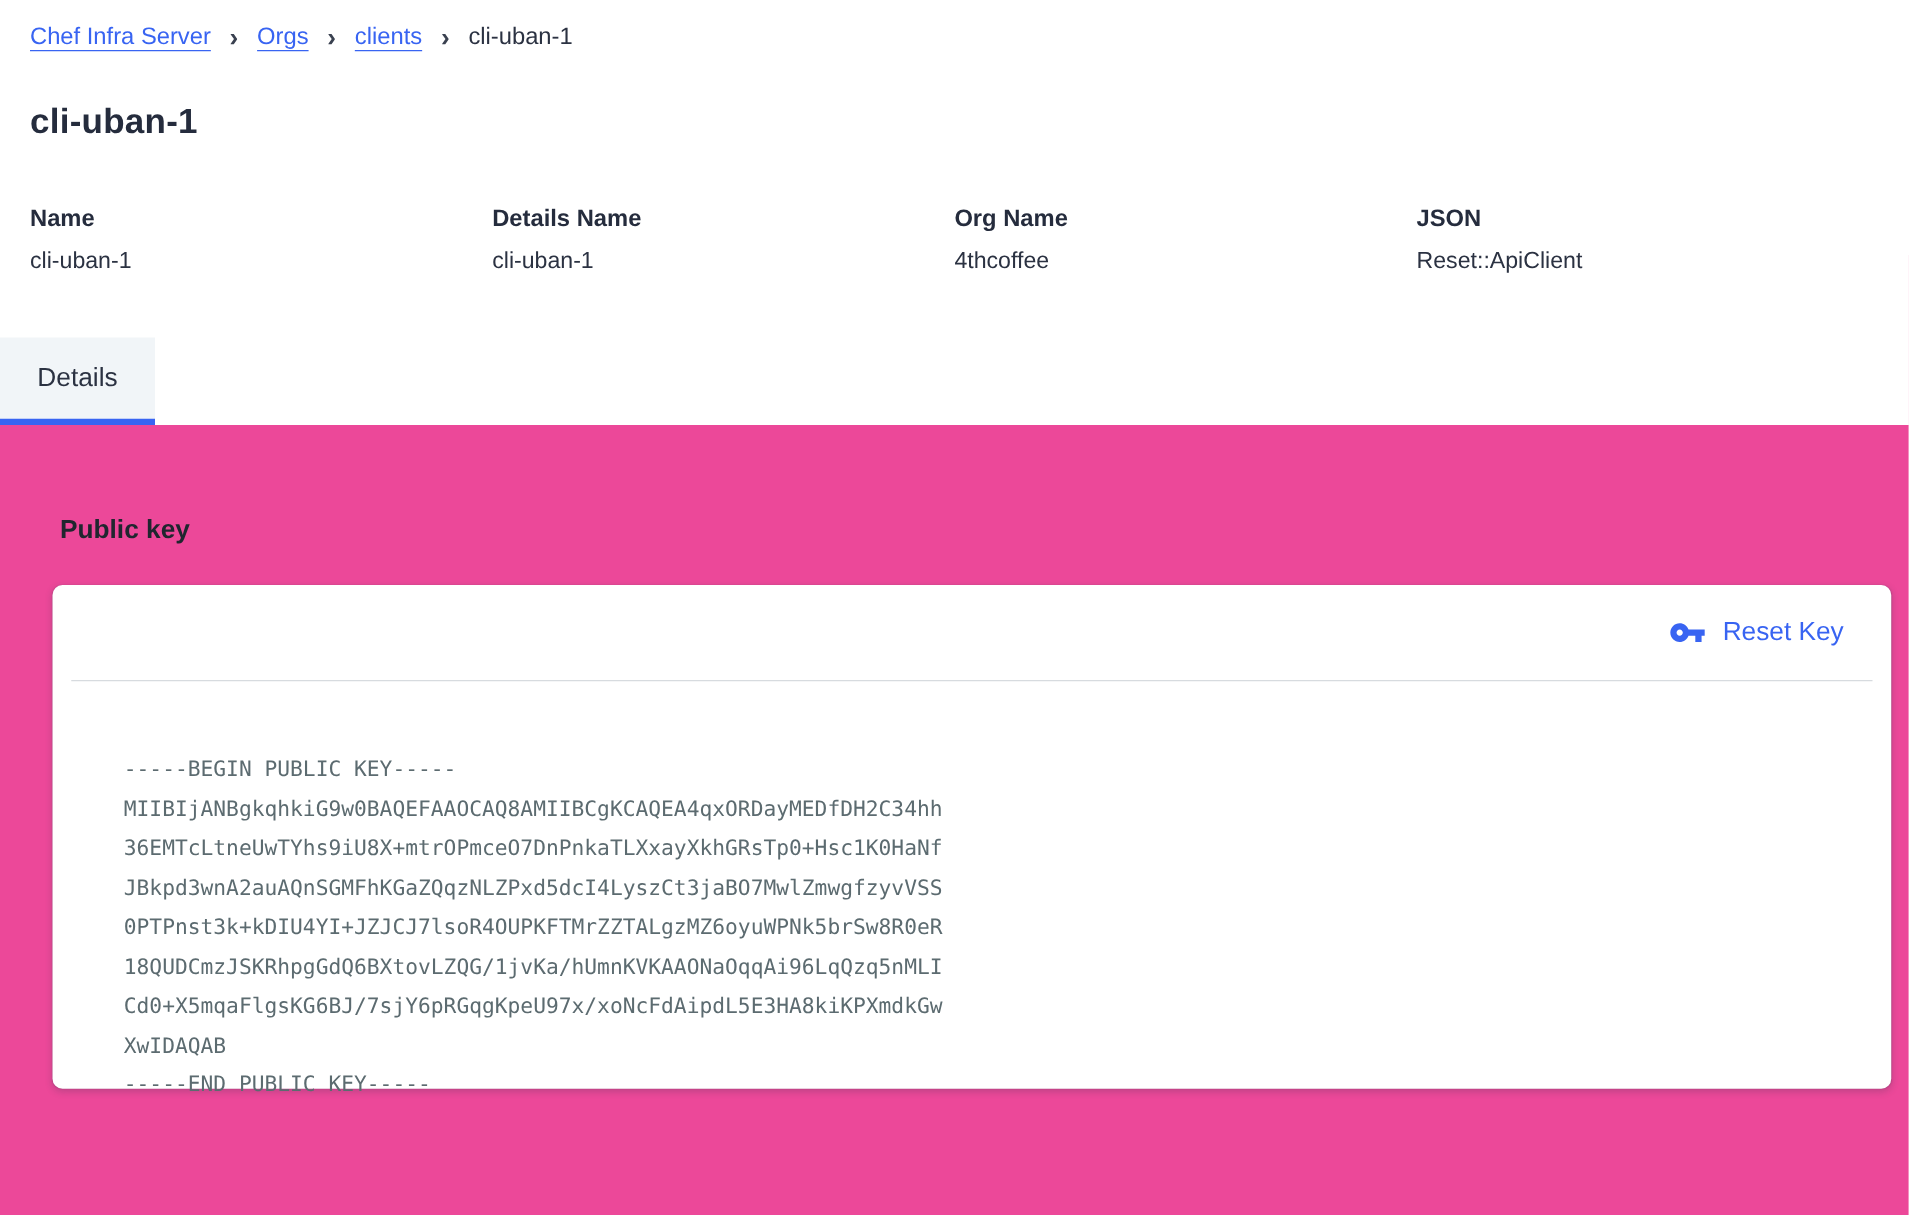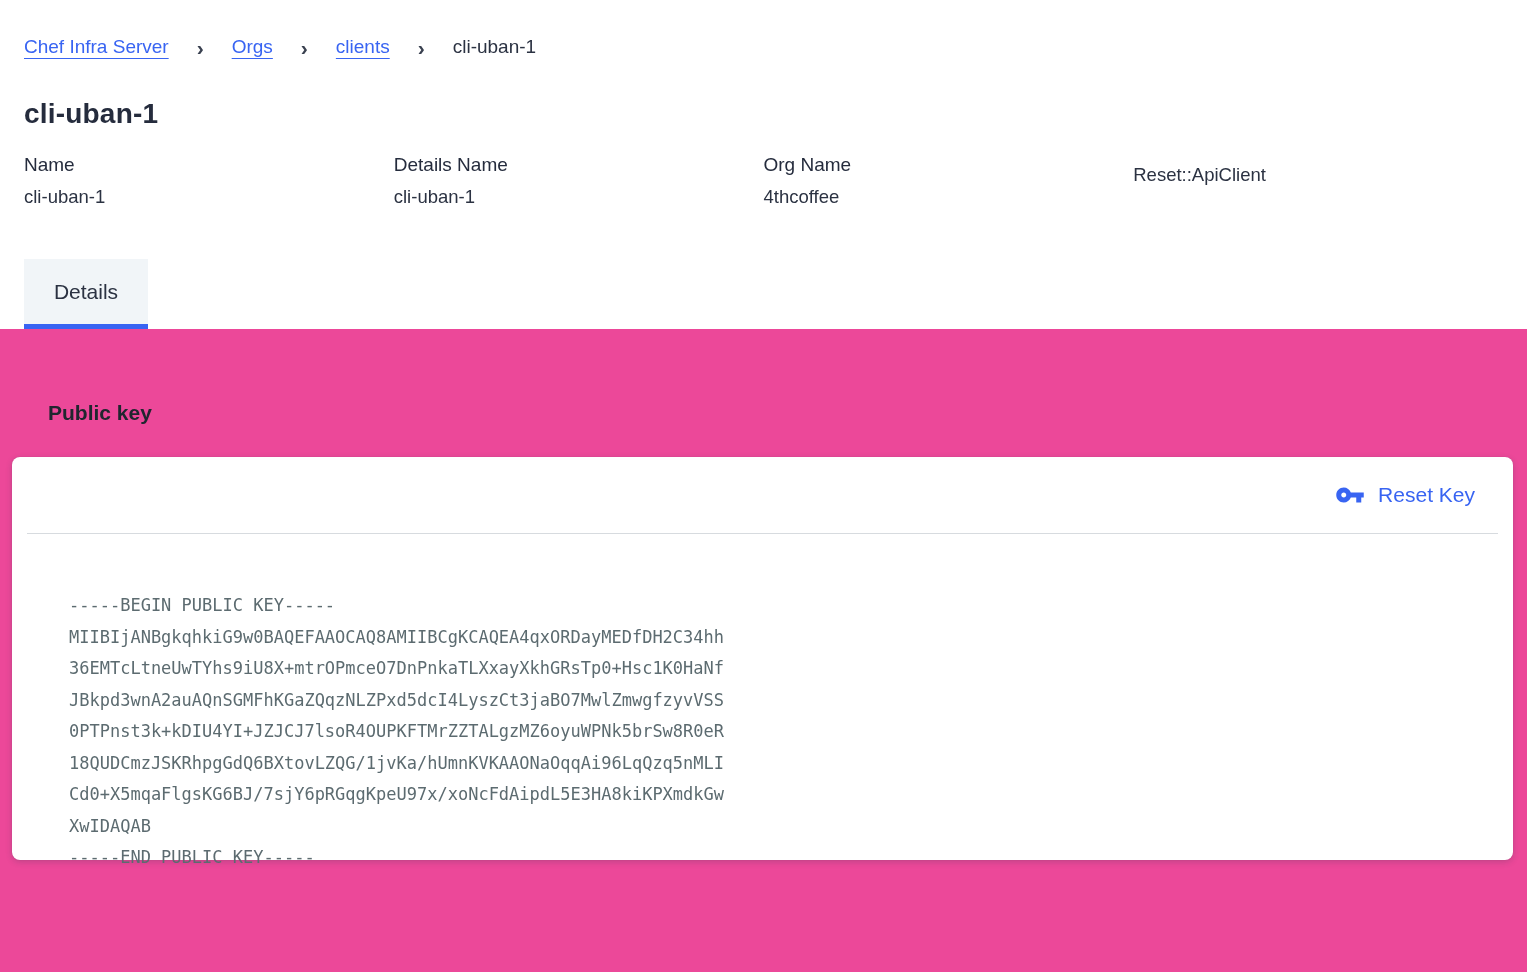--- a/index.html
+++ b/index.html
@@ -7,23 +7,23 @@
     margin: 0; padding: 0;
     background: #ffffff;
     font-family: "Liberation Sans", sans-serif;
     color: #252c3d;
   }
   body { width: 1527px; height: 972px; overflow: hidden; }
 
   
   .breadcrumb {
     display: flex; align-items: center;
-    padding: 34px 24px 0 24px;
+    padding: 17px 24px 0 24px;
     font-size: 19px; line-height: 25px;
-    gap: 28px;
+    gap: 15px;
   }
   .breadcrumb a {
     color: #3864f2; text-decoration: underline;
     text-underline-offset: 5px; cursor: pointer;
   }
   .crumb-sep {
     color: #3a4150; font-size: 21px; font-weight: 600;
     line-height: 1; user-select: none; padding-top: 1px;
   }
   .crumb-current { color: #2b3242; }
@@ -33,25 +33,25 @@
     margin: 40px 24px 0 24px;
     font-size: 28px; line-height: 30px; font-weight: 700;
     color: #252c3d; letter-spacing: 0.2px;
   }
 
   
   .summary {
     display: grid; grid-template-columns: repeat(4, 1fr);
     padding: 0 24px; margin-top: 25px;
   }
-  .f-label { font-size: 19px; line-height: 22px; font-weight: 400; color: #252c3d; }
+  .f-label { font-size: 19px; line-height: 22px; font-weight: 700; color: #252c3d; margin-top: 28px; }
   .f-value { font-size: 18.5px; line-height: 20px; margin-top: 11px; color: #2b3242; }
 
   
-  .tabs { margin-top: 52px; padding-left: 24px; }
+  .tabs { margin-top: 52px; }
   .tab {
     display: inline-flex; align-items: center; justify-content: center;
     width: 124px; height: 70px;
     font-size: 21px; color: #2b3242;
     background: #f1f5f8;
     border: none; border-bottom: 5px solid #3864f2;
     cursor: pointer; font-family: inherit;
   }
 
   
@@ -59,21 +59,21 @@
     background: #ec4899;
     height: 650px;
   }
   .section h2 {
     margin: 0; padding: 70px 0 0 48px;
     font-size: 21px; line-height: 28px; font-weight: 700; color: #20262f;
   }
 
   
   .card {
-    margin: 30px 14px 0 12px;
+    margin: 30px 14px 0 42px;
     height: 403px;
     background: #ffffff;
     border-radius: 8px;
     box-shadow: 0 2px 6px rgba(40, 55, 75, 0.22), 0 0 1px rgba(40, 55, 75, 0.2);
   }
   .card-toolbar {
     height: 76px;
     display: flex; align-items: center; justify-content: flex-end;
     padding-right: 34px;
   }
@@ -116,20 +116,21 @@
   </div>
   <div class="field">
     <div class="f-label">Details Name</div>
     <div class="f-value">cli-uban-1</div>
   </div>
   <div class="field">
     <div class="f-label">Org Name</div>
     <div class="f-value">4thcoffee</div>
   </div>
   <div class="field">
+    <div class="f-label">JSON</div>
     <div class="f-value">Reset::ApiClient</div>
   </div>
 </div>
 
 <div class="tabs">
   <button class="tab">Details</button>
 </div>
 
 <div class="section">
   <h2>Public key</h2>

